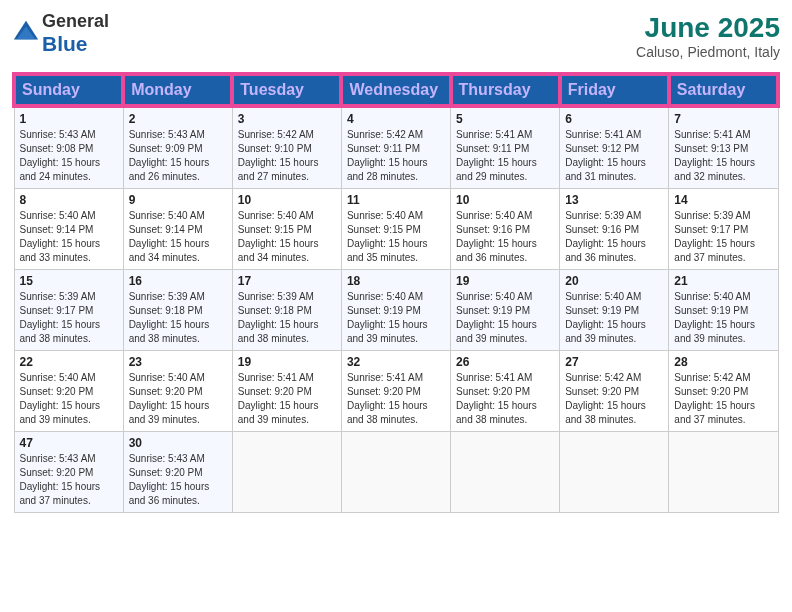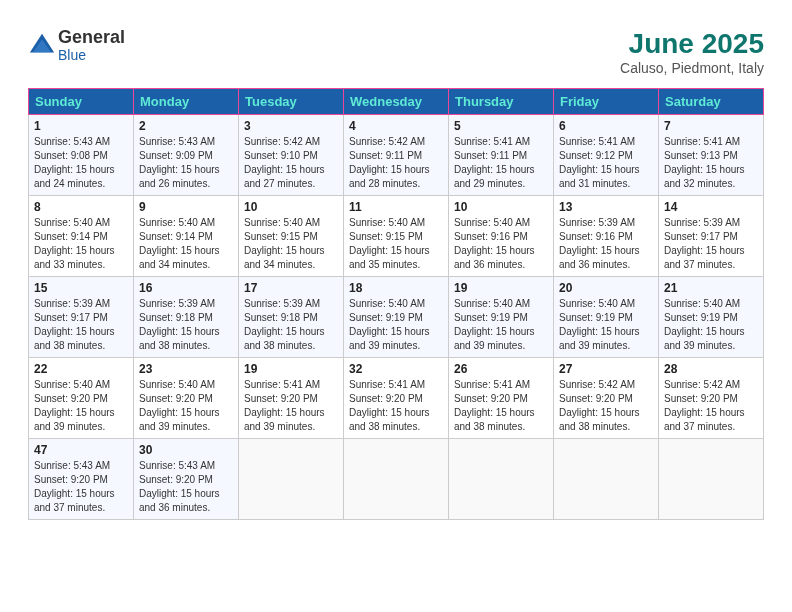--- a/index.html
+++ b/index.html
@@ -7,21 +7,21 @@
       font-family: Arial, sans-serif;
       background: #fff;
       width: 792px;
       height: 612px;
       overflow: hidden;
     }
     .page {
       width: 792px;
       height: 612px;
       background: #fff;
-      padding: 28px;
+      padding: 12px;
     }
     .header {
       display: flex;
       justify-content: space-between;
       align-items: flex-start;
       margin-bottom: 12px;
     }
     .logo {
       display: flex;
       align-items: center;
@@ -30,22 +30,22 @@
       display: flex;
       flex-direction: column;
       line-height: 1.1;
     }
     .logo-general {
       font-size: 18px;
       font-weight: bold;
       color: #333;
     }
     .logo-blue {
-      font-size: 14px;
-      font-weight: normal;
+      font-size: 21px;
+      font-weight: bold;
       color: #1a5fa8;
     }
     .logo-icon {
       width: 28px;
       height: 28px;
       margin-right: 2px;
     }
     .title-block {
       text-align: right;
     }
@@ -58,26 +58,26 @@
       font-size: 14px;
       color: #555;
     }
     .calendar {
       width: 100%;
       border-collapse: collapse;
       font-size: 10px;
     }
     .calendar th {
       background-color: #1a5fa8;
-      color: #5eead4;
+      color: #c4b5fd;
       text-align: left;
       padding: 5px 6px;
-      font-size: 13px;
-      font-weight: bold;
-      border: 1px solid #ec4899;
+      font-size: 16px;
+      font-weight: bold;
+      border: 4px solid #ec4899;
     }
     .calendar td {
       border: 1px solid #ccc;
       vertical-align: top;
       padding: 4px 5px;
       width: calc(100% / 7);
       height: 75px;
       background: #fff;
     }
     .calendar tr:nth-child(odd) td {

